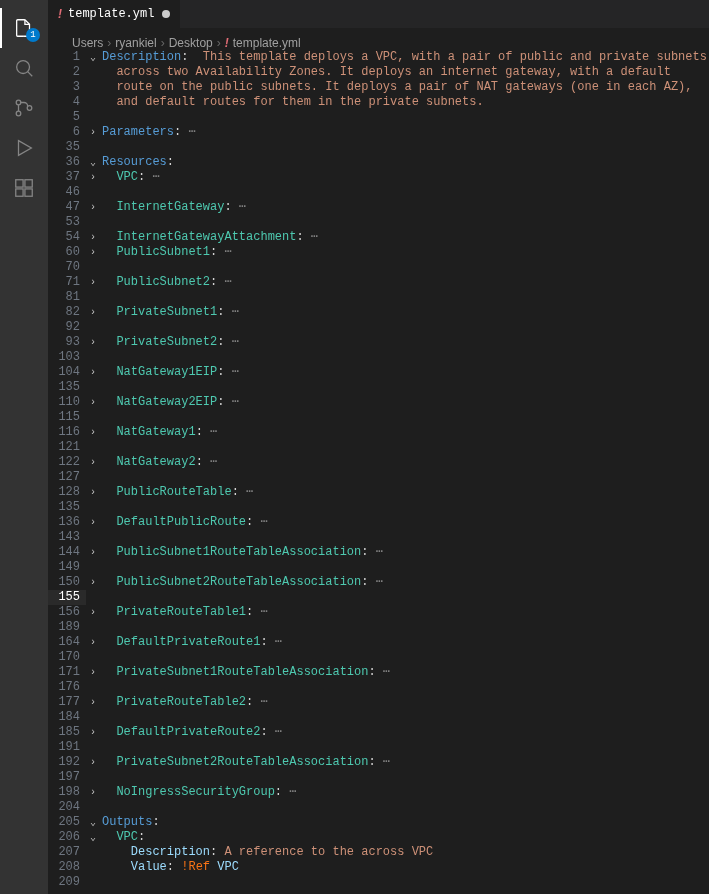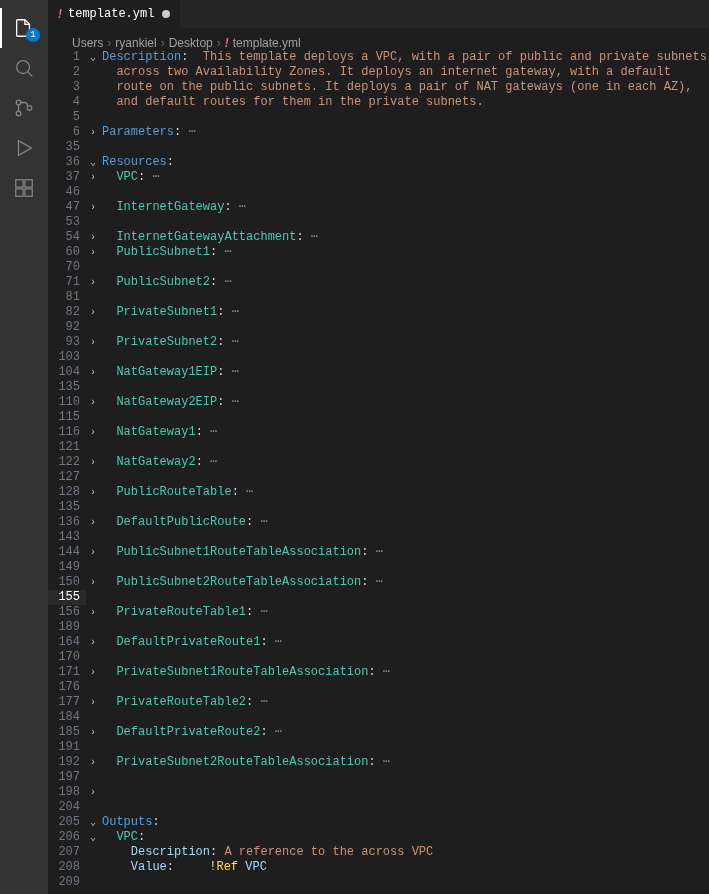--- a/index.html
+++ b/index.html
@@ -121,21 +121,21 @@
   }
   .code {
     padding-left: 2px;
     color: #d4d4d4;
   }
   .k-desc { color: #569cd6; }
   .k-res { color: #569cd6; }
   .rname { color: #4ec9b0; }
   .str { color: #ce9178; }
   .punct { color: #d4d4d4; }
-  .fn { color: #fde047; margin-left: 28px; }
+  .fn { color: #f97316; }
   .ref { color: #9cdcfe; }
   .ellipsis { color: #808080; }
   .key2 { color: #9cdcfe; }
 </style>
 </head>
 <body>
 
 <div class="activity-bar">
   <div class="activity-item active">
     <svg viewBox="0 0 24 24">
@@ -239,21 +239,21 @@
       <div class="line"><span class="lnum">164</span><span class="fold-col">›</span><span class="code">  <span class="rname">DefaultPrivateRoute1</span><span class="punct">:</span> <span class="ellipsis">⋯</span></span></div>
       <div class="line"><span class="lnum">170</span><span class="fold-col"></span><span class="code"></span></div>
       <div class="line"><span class="lnum">171</span><span class="fold-col">›</span><span class="code">  <span class="rname">PrivateSubnet1RouteTableAssociation</span><span class="punct">:</span> <span class="ellipsis">⋯</span></span></div>
       <div class="line"><span class="lnum">176</span><span class="fold-col"></span><span class="code"></span></div>
       <div class="line"><span class="lnum">177</span><span class="fold-col">›</span><span class="code">  <span class="rname">PrivateRouteTable2</span><span class="punct">:</span> <span class="ellipsis">⋯</span></span></div>
       <div class="line"><span class="lnum">184</span><span class="fold-col"></span><span class="code"></span></div>
       <div class="line"><span class="lnum">185</span><span class="fold-col">›</span><span class="code">  <span class="rname">DefaultPrivateRoute2</span><span class="punct">:</span> <span class="ellipsis">⋯</span></span></div>
       <div class="line"><span class="lnum">191</span><span class="fold-col"></span><span class="code"></span></div>
       <div class="line"><span class="lnum">192</span><span class="fold-col">›</span><span class="code">  <span class="rname">PrivateSubnet2RouteTableAssociation</span><span class="punct">:</span> <span class="ellipsis">⋯</span></span></div>
       <div class="line"><span class="lnum">197</span><span class="fold-col"></span><span class="code"></span></div>
-      <div class="line"><span class="lnum">198</span><span class="fold-col">›</span></div>
+      <div class="line"><span class="lnum">198</span><span class="fold-col">›</span><span class="code">  <span class="rname">NoIngressSecurityGroup</span><span class="punct">:</span> <span class="ellipsis">⋯</span></span></div>
       <div class="line"><span class="lnum">204</span><span class="fold-col"></span><span class="code"></span></div>
       <div class="line"><span class="lnum">205</span><span class="fold-col">⌄</span><span class="code"><span class="k-res">Outputs</span><span class="punct">:</span></span></div>
       <div class="line"><span class="lnum">206</span><span class="fold-col">⌄</span><span class="code">  <span class="rname">VPC</span><span class="punct">:</span></span></div>
       <div class="line"><span class="lnum">207</span><span class="fold-col"></span><span class="code">    <span class="key2">Description</span><span class="punct">: </span><span class="str">A reference to the across VPC</span></span></div>
       <div class="line"><span class="lnum">208</span><span class="fold-col"></span><span class="code">    <span class="key2">Value</span><span class="punct">: </span><span class="fn">!Ref</span> <span class="ref">VPC</span></span></div>
       <div class="line"><span class="lnum">209</span><span class="fold-col"></span><span class="code"></span></div>
     </div>
 </div>
 
 </body></html>

